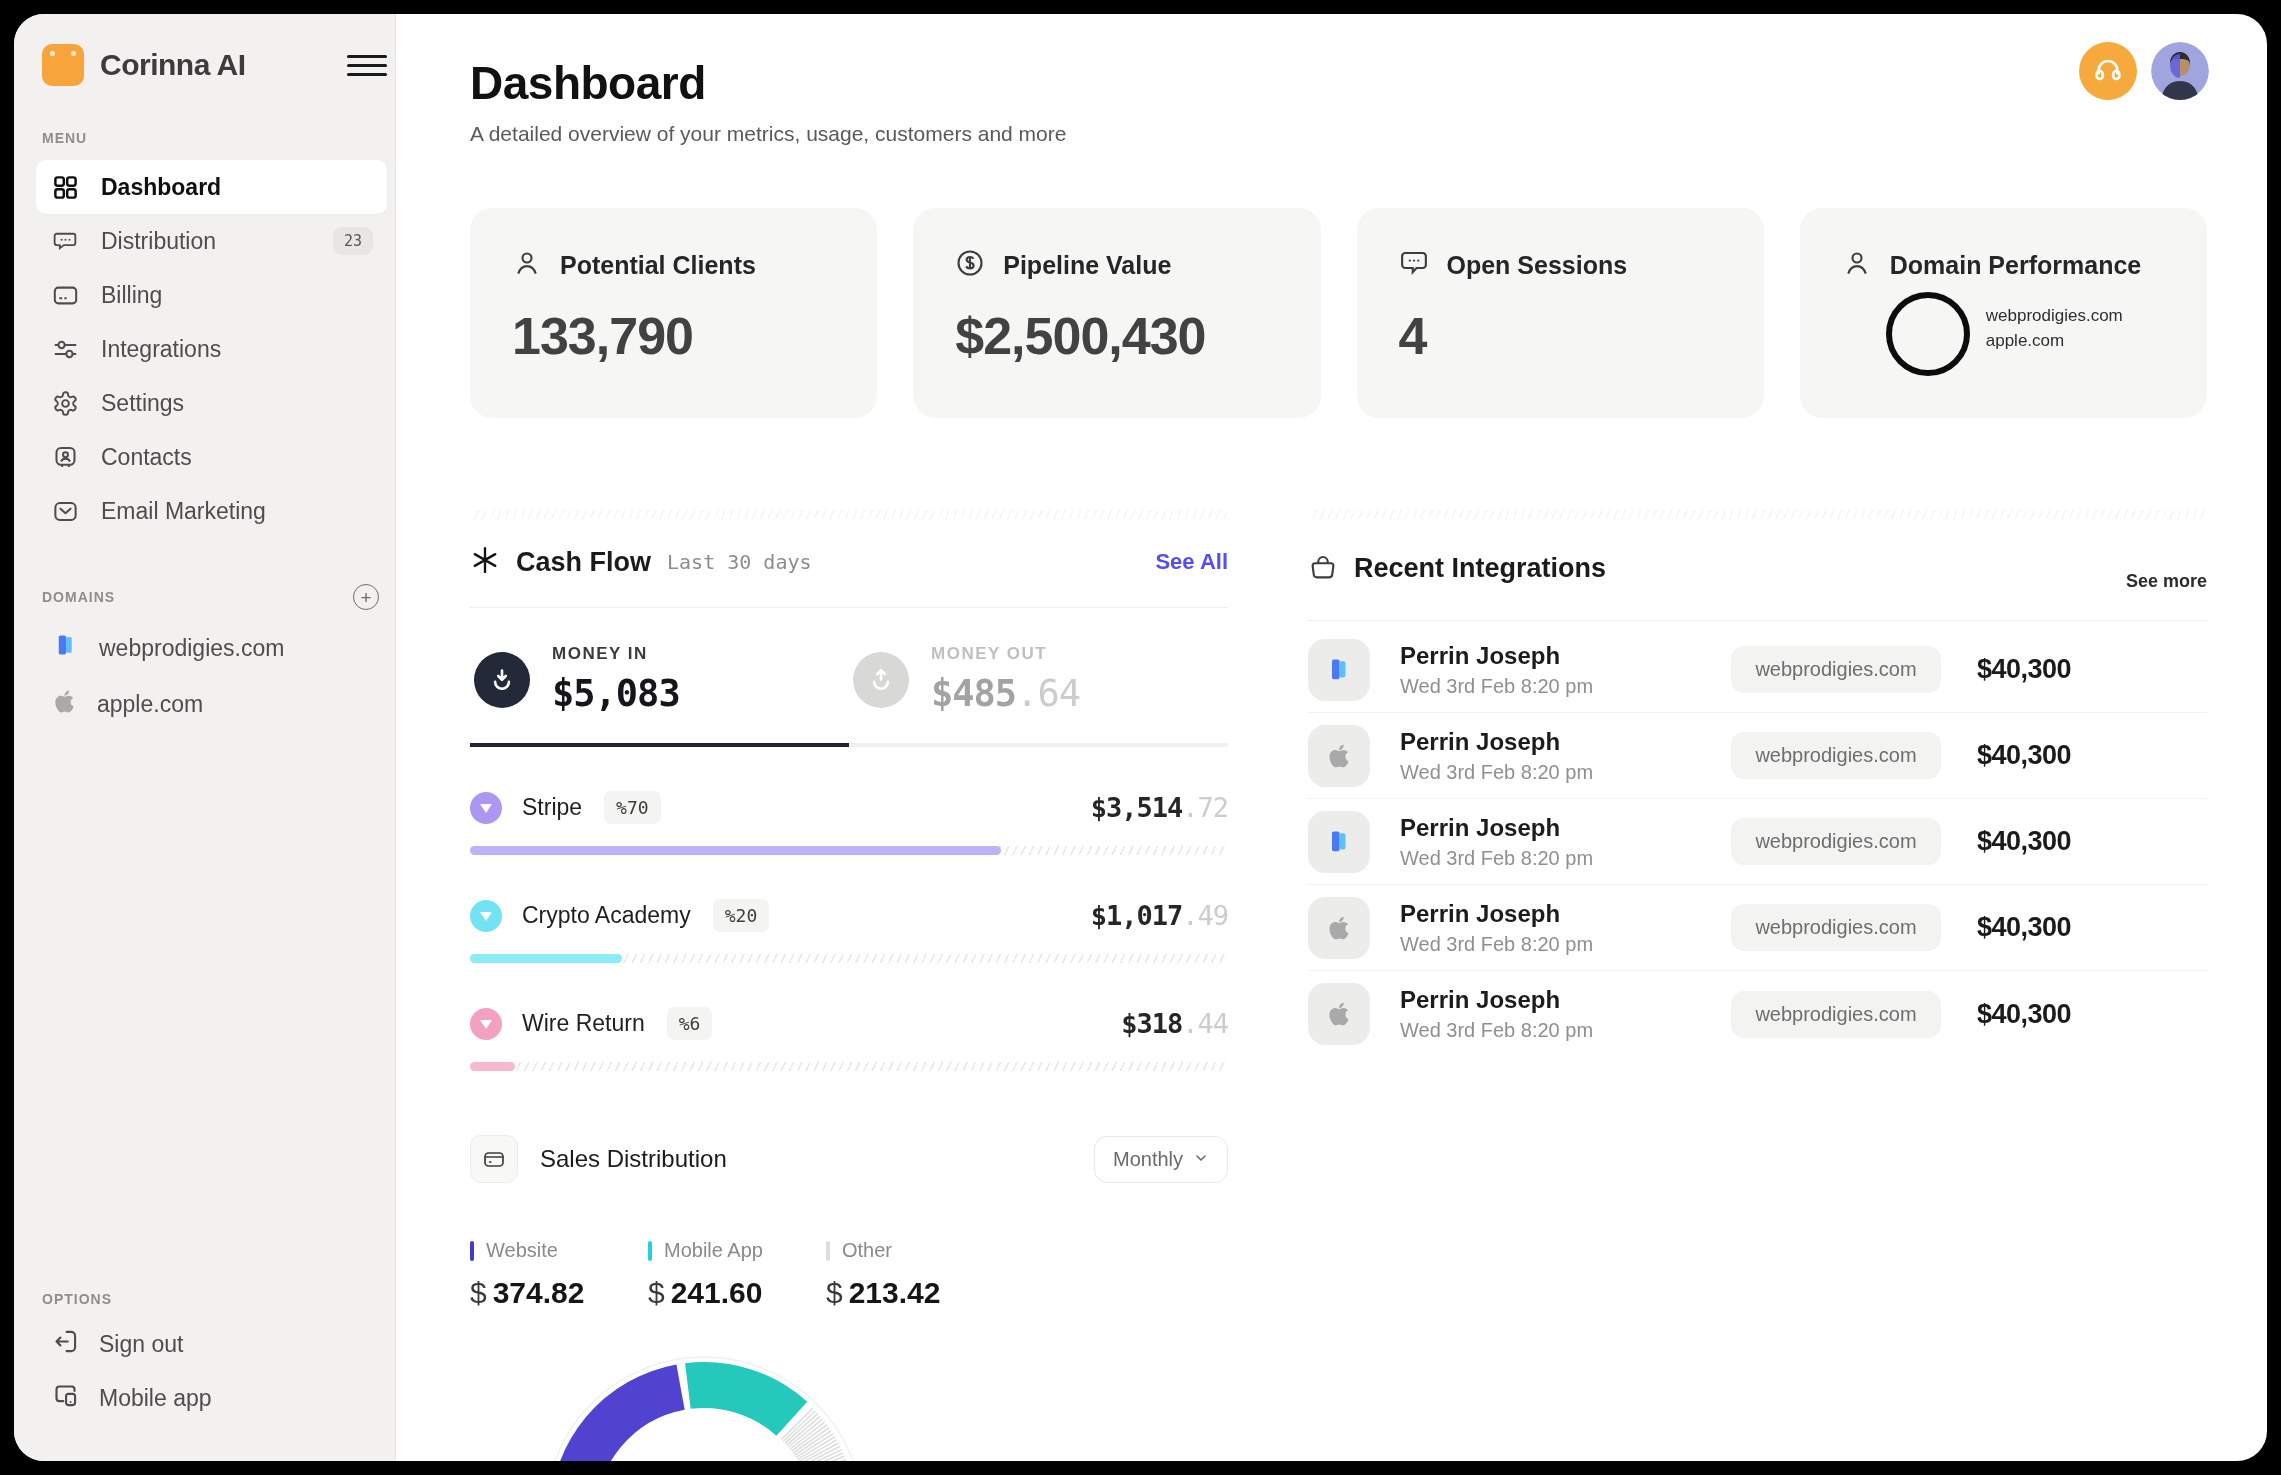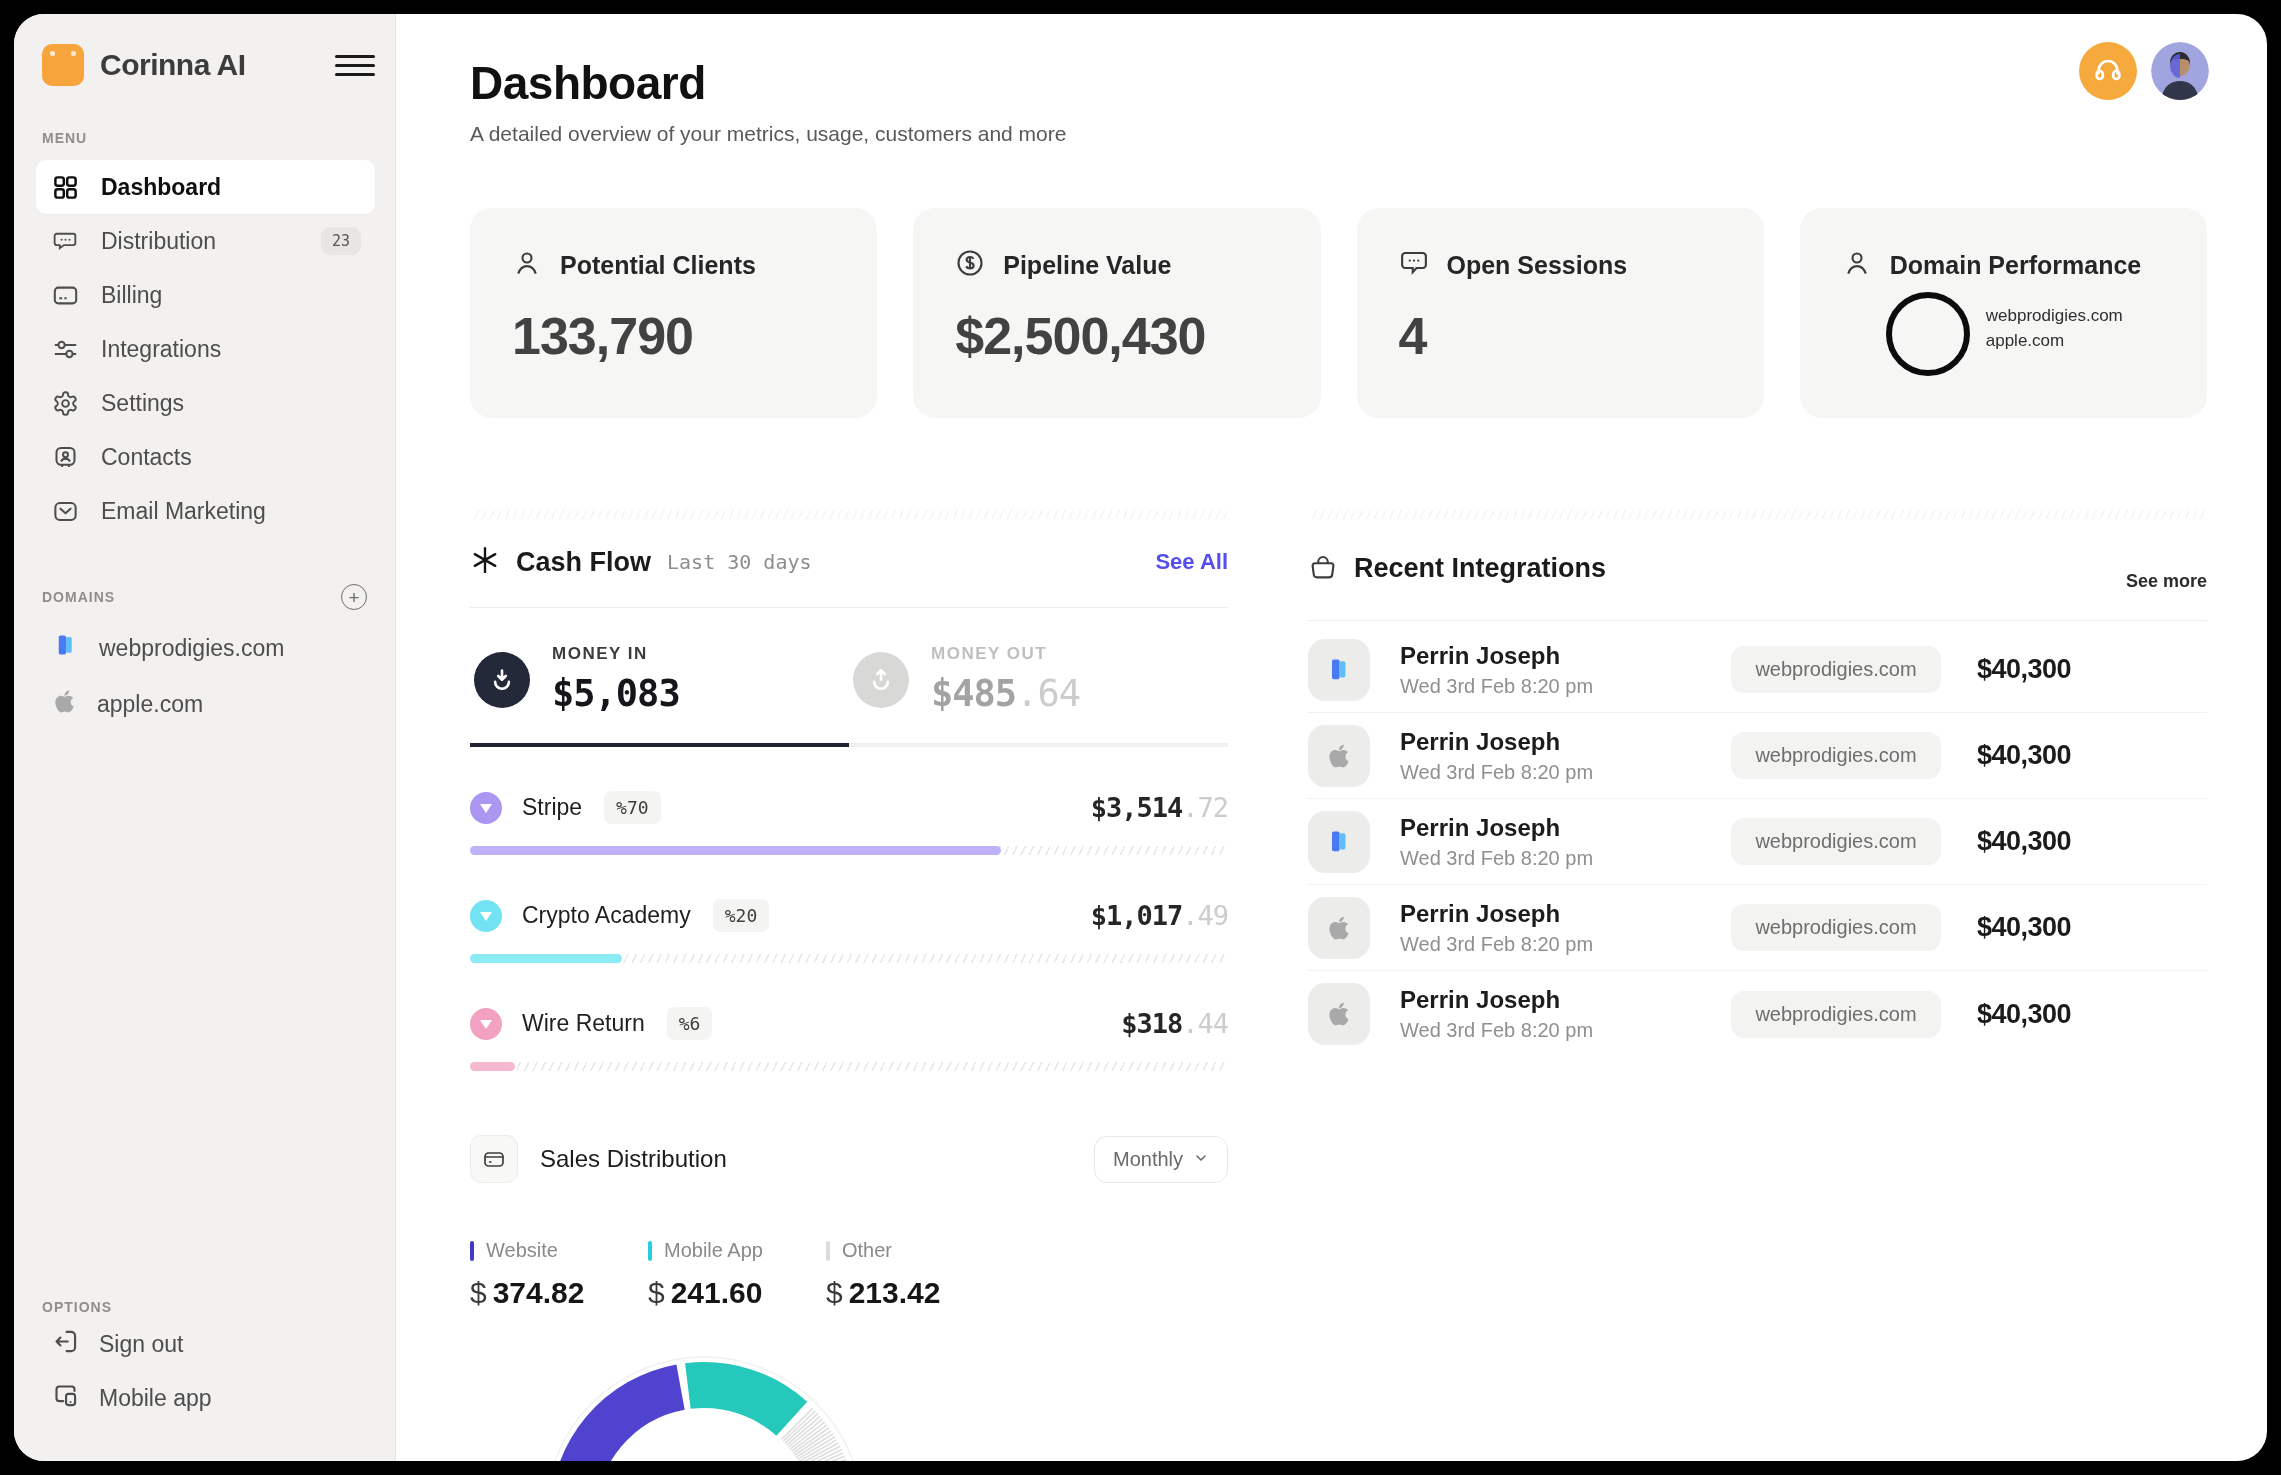--- a/index.html
+++ b/index.html
@@ -1,20 +1,20 @@
 <!DOCTYPE html>
 <html><head>
 <meta charset="utf-8">
 <style>
   * { margin:0; padding:0; box-sizing:border-box; }
   html,body { width:2281px; height:1475px; background:#000; font-family:"Liberation Sans", sans-serif; }
   .window { position:absolute; inset:14px; background:#fff; border-radius:30px; display:flex; overflow:hidden; }
 
   
-  .sidebar { width:382px; background:#f2f1ef; border-right:1px solid #e5e4e1; padding:30px 20px 36px 22px; display:flex; flex-direction:column; flex-shrink:0; }
+  .sidebar { width:382px; background:#f2f1ef; border-right:1px solid #e5e4e1; padding:30px 8px 36px 22px; display:flex; flex-direction:column; flex-shrink:0; }
   .logo-row { display:flex; align-items:center; gap:16px; padding-left:6px; }
   .logo-box { width:42px; height:42px; border-radius:10px; background:#f6a43b; position:relative; }
   .logo-box::before, .logo-box::after { content:""; position:absolute; top:7px; width:5px; height:5px; border-radius:2px; background:#fde9cf; }
   .logo-box::before { left:8px; } .logo-box::after { right:8px; }
   .logo-text { font-size:30px; font-weight:700; color:#3c3c3c; letter-spacing:-0.5px; }
   .hamburger { margin-left:auto; width:40px; height:34px; display:flex; flex-direction:column; justify-content:center; gap:6px; cursor:pointer; }
   .hamburger span { display:block; height:3px; background:#1a1a1a; border-radius:2px; }
   .side-label { font-size:14px; letter-spacing:1px; color:#8f8e8a; margin:44px 0 14px 6px; font-weight:600; }
   .menu-item { display:flex; align-items:center; gap:22px; height:54px; padding:0 14px 0 16px; border-radius:10px; color:#4d4d4d; font-size:23px; cursor:pointer; }
   .menu-item.active { background:#fff; color:#0f0f0f; font-weight:700; box-shadow:0 1px 2px rgba(0,0,0,0.03); }
@@ -221,21 +221,21 @@
       <span class="mi-icon">
         <svg width="25" height="25" viewBox="0 0 384 512">
             <path fill="#a9a9a9" d="M318.7 268.7c-.2-36.7 16.4-64.4 50-84.8-18.8-26.9-47.2-41.7-84.7-44.6-35.5-2.7-74.3 20.7-88.5 20.7-15 0-49.4-19.7-76.4-19.7C63.3 141.2 4 184.8 4 273.5q0 39.3 14.4 81.2c12.8 36.7 59 126.7 107.2 125.2 25.2-.6 43-17.9 75.8-17.9 31.8 0 48.3 17.9 76.4 17.9 48.6-.7 90.4-82.5 102.6-119.3-65.2-30.7-61.7-90-61.7-91.9zm-56.6-164.2c27.3-32.4 24.8-61.9 24-72.5-24.1 1.4-52 16.4-67.9 34.9-17.5 19.8-27.8 44.3-25.6 71.9 26.1 2 49.9-11.4 69.5-34.3z"></path>
           </svg>
       </span>
       <span>apple.com</span>
     </div>
 
     <div class="side-spacer"></div>
 
-    <div class="side-label" style="margin-bottom:2px">OPTIONS</div>
+    <div class="side-label" style="margin-bottom:10px">OPTIONS</div>
 
     <div class="opt-item">
       <span class="mi-icon">
         <svg width="27" height="27" viewBox="0 0 24 24" fill="none" stroke-width="1.9" stroke-linecap="round" stroke-linejoin="round">
             <path d="M13 3.5h4A3.5 3.5 0 0 1 20.5 7v10a3.5 3.5 0 0 1-3.5 3.5h-4"></path>
             <path d="M14 12H4M7.5 8.5 4 12l3.5 3.5"></path>
           </svg>
       </span>
       <span>Sign out</span>
     </div>

